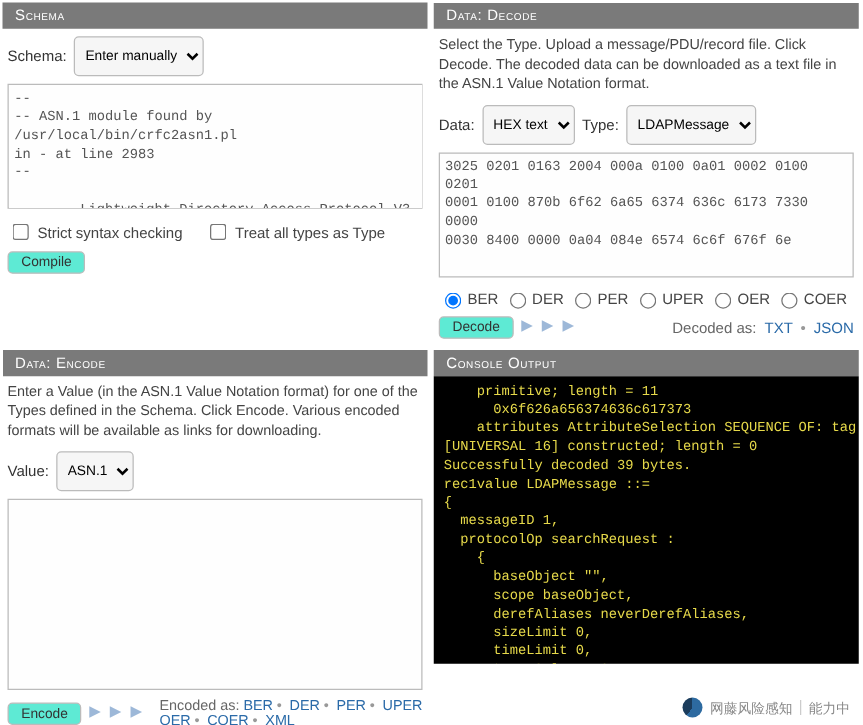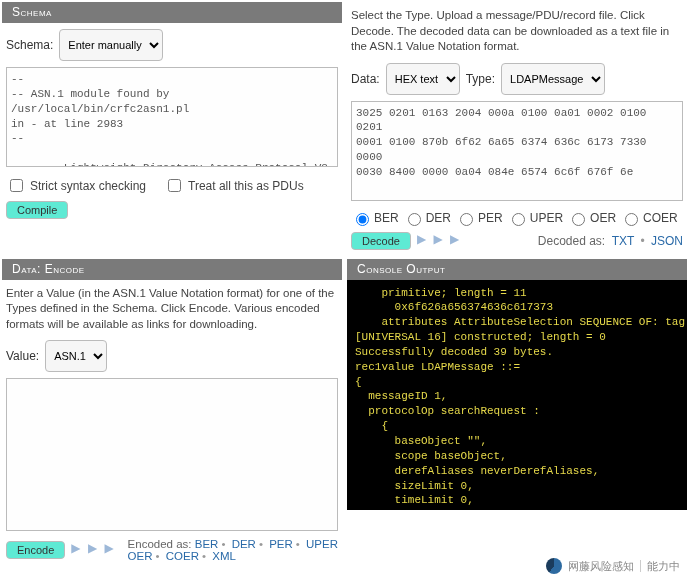--- a/index.html
+++ b/index.html
@@ -169,28 +169,29 @@
         -- Copyright (C) The Internet Society (2006).
 This version of
         -- this ASN.1 module is part of RFC 4511; see</textarea>
       <div class="checkrow">
         <label>
             <input type="checkbox" style=""> 
             <span>Strict syntax checking</span>
           </label>
         <label>
             <input type="checkbox" style=""> 
-            <span>Treat all this as PDUs</span>
+            <span>Treat all types as Type</span>
           </label>
       </div>
       <button class="small">Compile</button>
     </div>
   </div>
 
   <div class="panel">
+    <div class="panel-header">Data: Decode</div>
     <div class="panel-body">
       <div class="desc">Select the Type. Upload a message/PDU/record file. Click Decode. The decoded data can be downloaded as a text file in the ASN.1 Value Notation format.</div>
       <div class="row">
         <span>Data:</span>
         <select>
           <option>HEX text</option>
         </select>
         <span>Type:</span>
         <select>
           <option>LDAPMessage</option>

